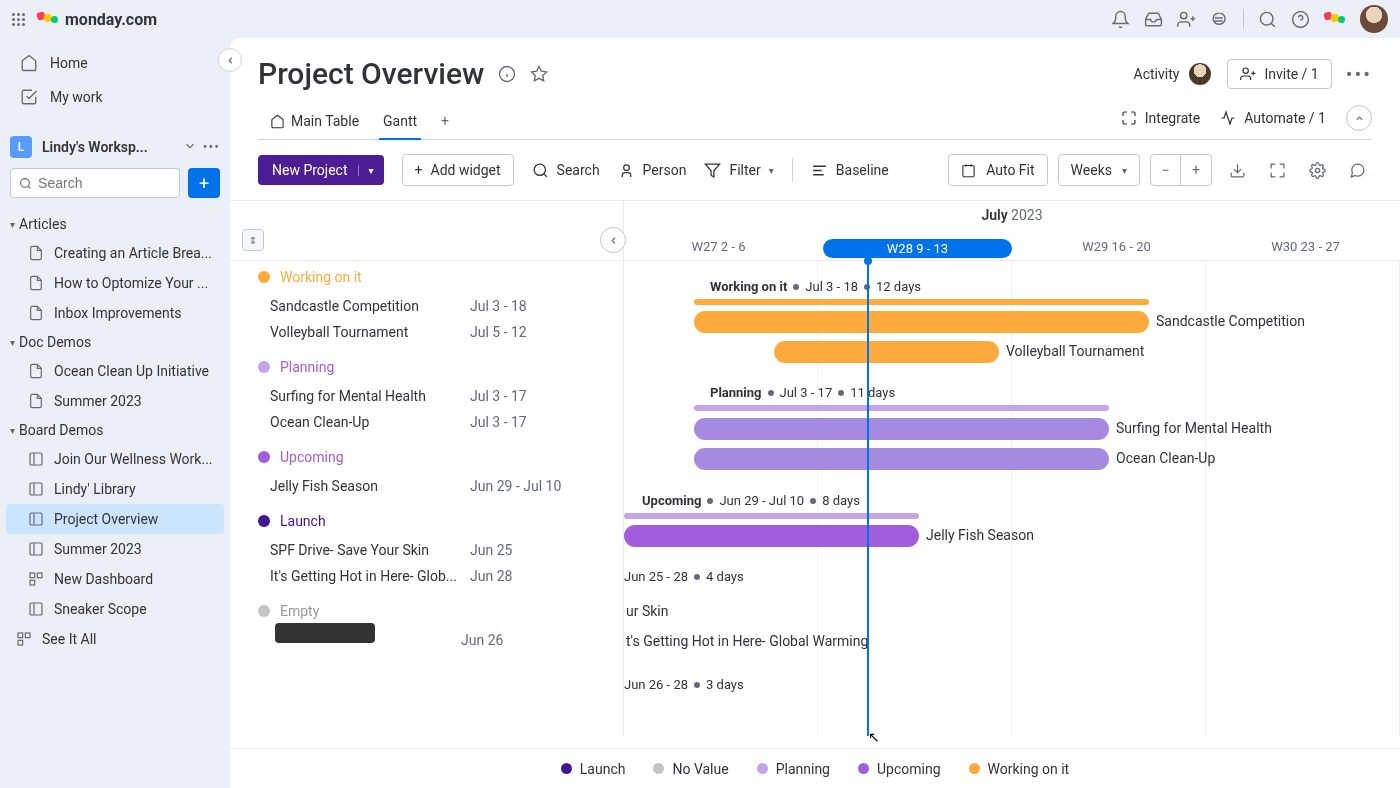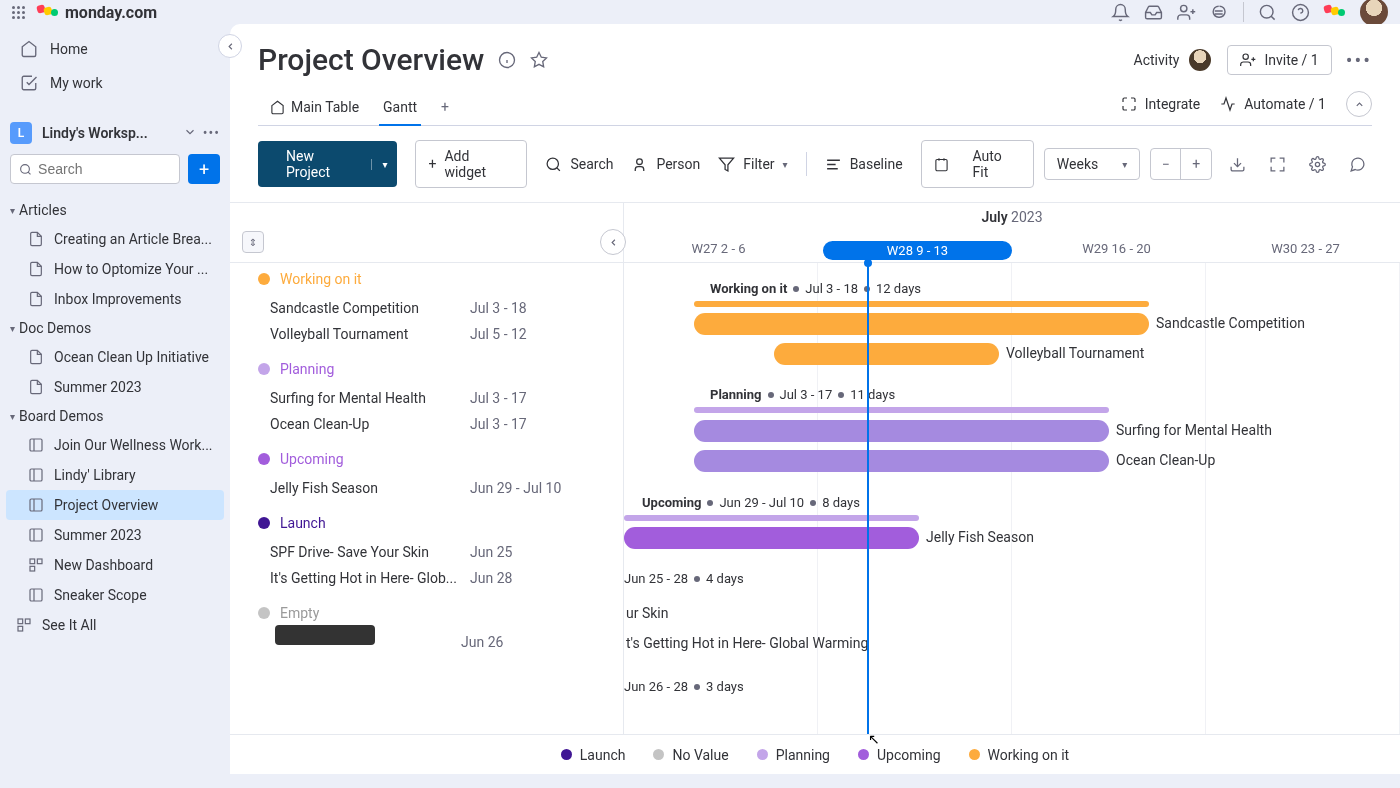--- a/index.html
+++ b/index.html
@@ -1,19 +1,19 @@
 <!DOCTYPE html>
 <html><head>
   <meta charset="utf-8">
   <style>
     * { box-sizing: border-box; margin: 0; padding: 0; }
     body { font-family: -apple-system, BlinkMacSystemFont, "Segoe UI", Roboto, sans-serif; font-size: 14px; color: #323338; background: #eceff8; overflow: hidden; width: 1400px; height: 788px; }
     
     
-    .topbar { height: 24px; display: flex; align-items: center; justify-content: space-between; padding: 0 12px; background: #eceff8; }
+    .topbar { height: 38px; display: flex; align-items: center; justify-content: space-between; padding: 0 12px; background: #eceff8; }
     .topbar-left { display: flex; align-items: center; gap: 12px; }
     .apps-grid { display: grid; grid-template-columns: repeat(3, 3px); grid-template-rows: repeat(3, 3px); gap: 2px; cursor: pointer; }
     .apps-grid span { background: #676879; border-radius: 50%; }
     .logo { display: flex; align-items: center; gap: 6px; font-weight: 700; font-size: 16px; }
     .logo-mark { width: 22px; height: 22px; position: relative; }
     .logo-mark span { position: absolute; width: 8px; height: 8px; border-radius: 3px; }
     .logo-mark .lm1 { background: #ff3d57; left: 0; top: 4px; transform: rotate(-15deg); }
     .logo-mark .lm2 { background: #ffcb00; left: 7px; top: 6px; transform: rotate(-15deg); }
     .logo-mark .lm3 { background: #00ca72; left: 14px; top: 8px; border-radius: 50%; width: 7px; height: 7px; }
     .topbar-right { display: flex; align-items: center; gap: 14px; }
@@ -64,27 +64,27 @@
     .tab { display: flex; align-items: center; gap: 6px; padding: 10px 12px; cursor: pointer; color: #323338; position: relative; }
     .tab.active { font-weight: 400; }
     .tab.active::after { content: ''; position: absolute; bottom: -1px; left: 8px; right: 8px; height: 2px; background: #0073ea; }
     .tab-add { padding: 10px 12px; color: #676879; cursor: pointer; }
     .tabs-right { display: flex; align-items: center; gap: 20px; padding-bottom: 6px; }
     .link-btn { display: flex; align-items: center; gap: 8px; cursor: pointer; color: #323338; }
     .circle-btn { width: 26px; height: 26px; border: 1px solid #c5c7d0; border-radius: 50%; display: flex; align-items: center; justify-content: center; cursor: pointer; font-size: 12px; color: #676879; }
 
     
     .toolbar { display: flex; align-items: center; gap: 18px; padding: 14px 28px; border-bottom: 1px solid #e6e9ef; }
-    .primary-btn { background: #0c4a6e; color: #fff; border-radius: 4px; padding: 7px 10px 7px 28px; cursor: pointer; display: flex; align-items: center; gap: 10px; font-size: 14px; }
+    .primary-btn { background: #4c1d95; color: #fff; border-radius: 4px; padding: 7px 10px 7px 14px; cursor: pointer; display: flex; align-items: center; gap: 10px; font-size: 14px; }
     .primary-btn .chev { border-left: 1px solid rgba(255,255,255,0.4); padding-left: 10px; font-size: 10px; }
     .outline-btn { display: flex; align-items: center; gap: 8px; border: 1px solid #c5c7d0; border-radius: 4px; padding: 7px 12px; cursor: pointer; }
     .tool-link { display: flex; align-items: center; gap: 8px; cursor: pointer; color: #323338; }
     .vdivider { width: 1px; height: 24px; background: #d0d4e4; }
     .toolbar-right { margin-left: auto; display: flex; align-items: center; gap: 10px; }
-    .select-btn { display: flex; align-items: center; gap: 24px; border: 1px solid #c5c7d0; border-radius: 4px; padding: 7px 12px; cursor: pointer; }
+    .select-btn { display: flex; align-items: center; gap: 10px; border: 1px solid #c5c7d0; border-radius: 4px; padding: 7px 12px; cursor: pointer; }
     .icon-btn { width: 30px; height: 30px; display: flex; align-items: center; justify-content: center; cursor: pointer; color: #676879; border-radius: 4px; }
     .pm-group { display: flex; border: 1px solid #c5c7d0; border-radius: 4px; overflow: hidden; }
     .pm-group div { width: 30px; height: 30px; display: flex; align-items: center; justify-content: center; cursor: pointer; color: #676879; }
     .pm-group div:first-child { border-right: 1px solid #c5c7d0; }
 
     
     .gantt { flex: 1; position: relative; overflow: hidden; }
     .gantt-header { display: flex; height: 60px; border-bottom: 1px solid #e6e9ef; position: relative; }
     .gantt-left-head { width: 394px; border-right: 1px solid #e6e9ef; position: relative; }
     .collapse-groups { position: absolute; left: 12px; top: 28px; width: 22px; height: 22px; border: 1px solid #c5c7d0; border-radius: 4px; background: #f6f7fb; display: flex; align-items: center; justify-content: center; font-size: 10px; color: #676879; cursor: pointer; }

